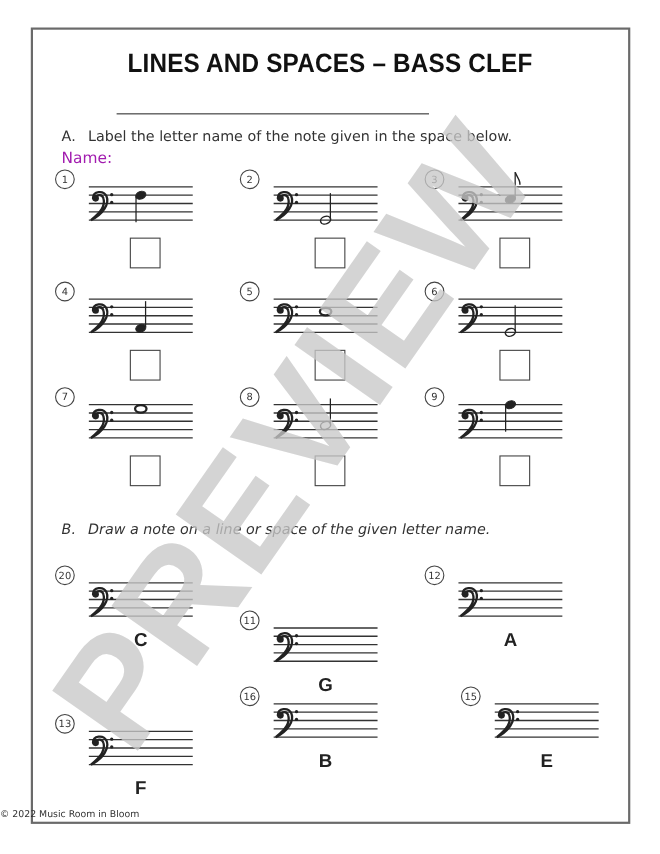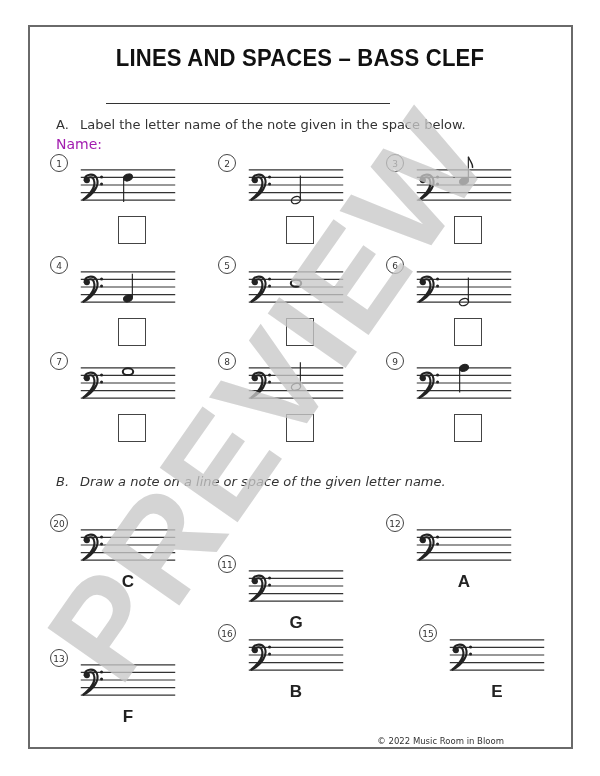--- a/index.html
+++ b/index.html
@@ -17,21 +17,21 @@
   .instr .lbl { display:inline-block; width:24px; }
   .exercise { position:absolute; width:150px; height:90px; }
   .num { position:absolute; left:0; top:0; width:18px; height:18px; border:1.3px solid #444;
          border-radius:50%; font-size:9px; line-height:18px; text-align:center; color:#333;
          box-sizing:border-box; }
   .staff { position:absolute; left:28px; top:14px; width:100px; height:34px; }
   .answer-box { position:absolute; width:28px; height:28px; border:1.5px solid #444;
                 box-sizing:border-box; }
   .letter { position:absolute; width:100px; text-align:center; font-family:"Liberation Sans", sans-serif;
             font-weight:bold; font-size:17px; color:#222; }
-  .footer { position:absolute; left:0; top:736px; width:504px; text-align:right;
+  .footer { position:absolute; left:0; top:736px; width:504px; text-align:left;
             font-size:8.5px; color:#333; }
   .watermark { position:absolute; left:0; top:0; width:600px; height:776px; pointer-events:none; }
 </style>
 </head>
 <body>
 
 <div class="page-border"></div>
 
 <div class="title">LINES AND SPACES – BASS CLEF</div>
 

